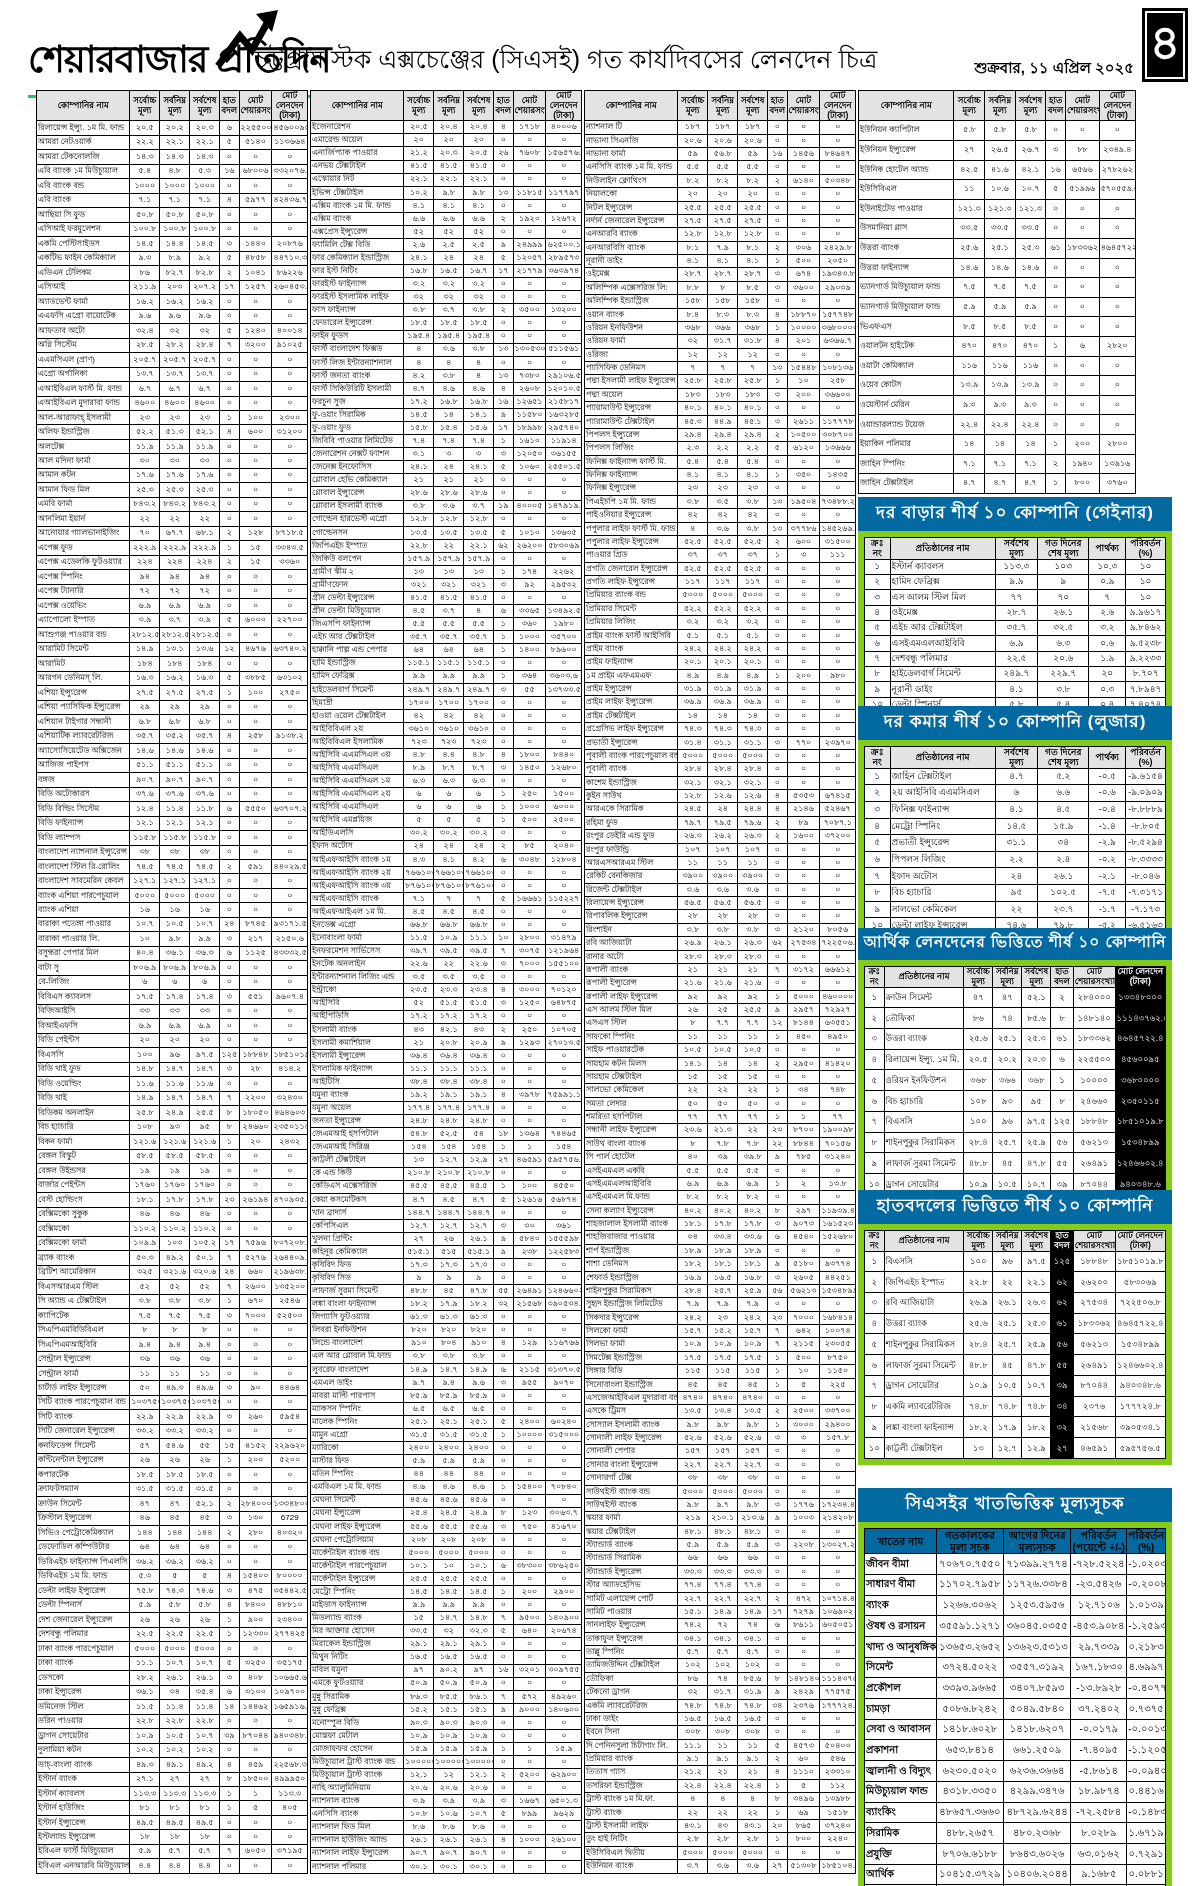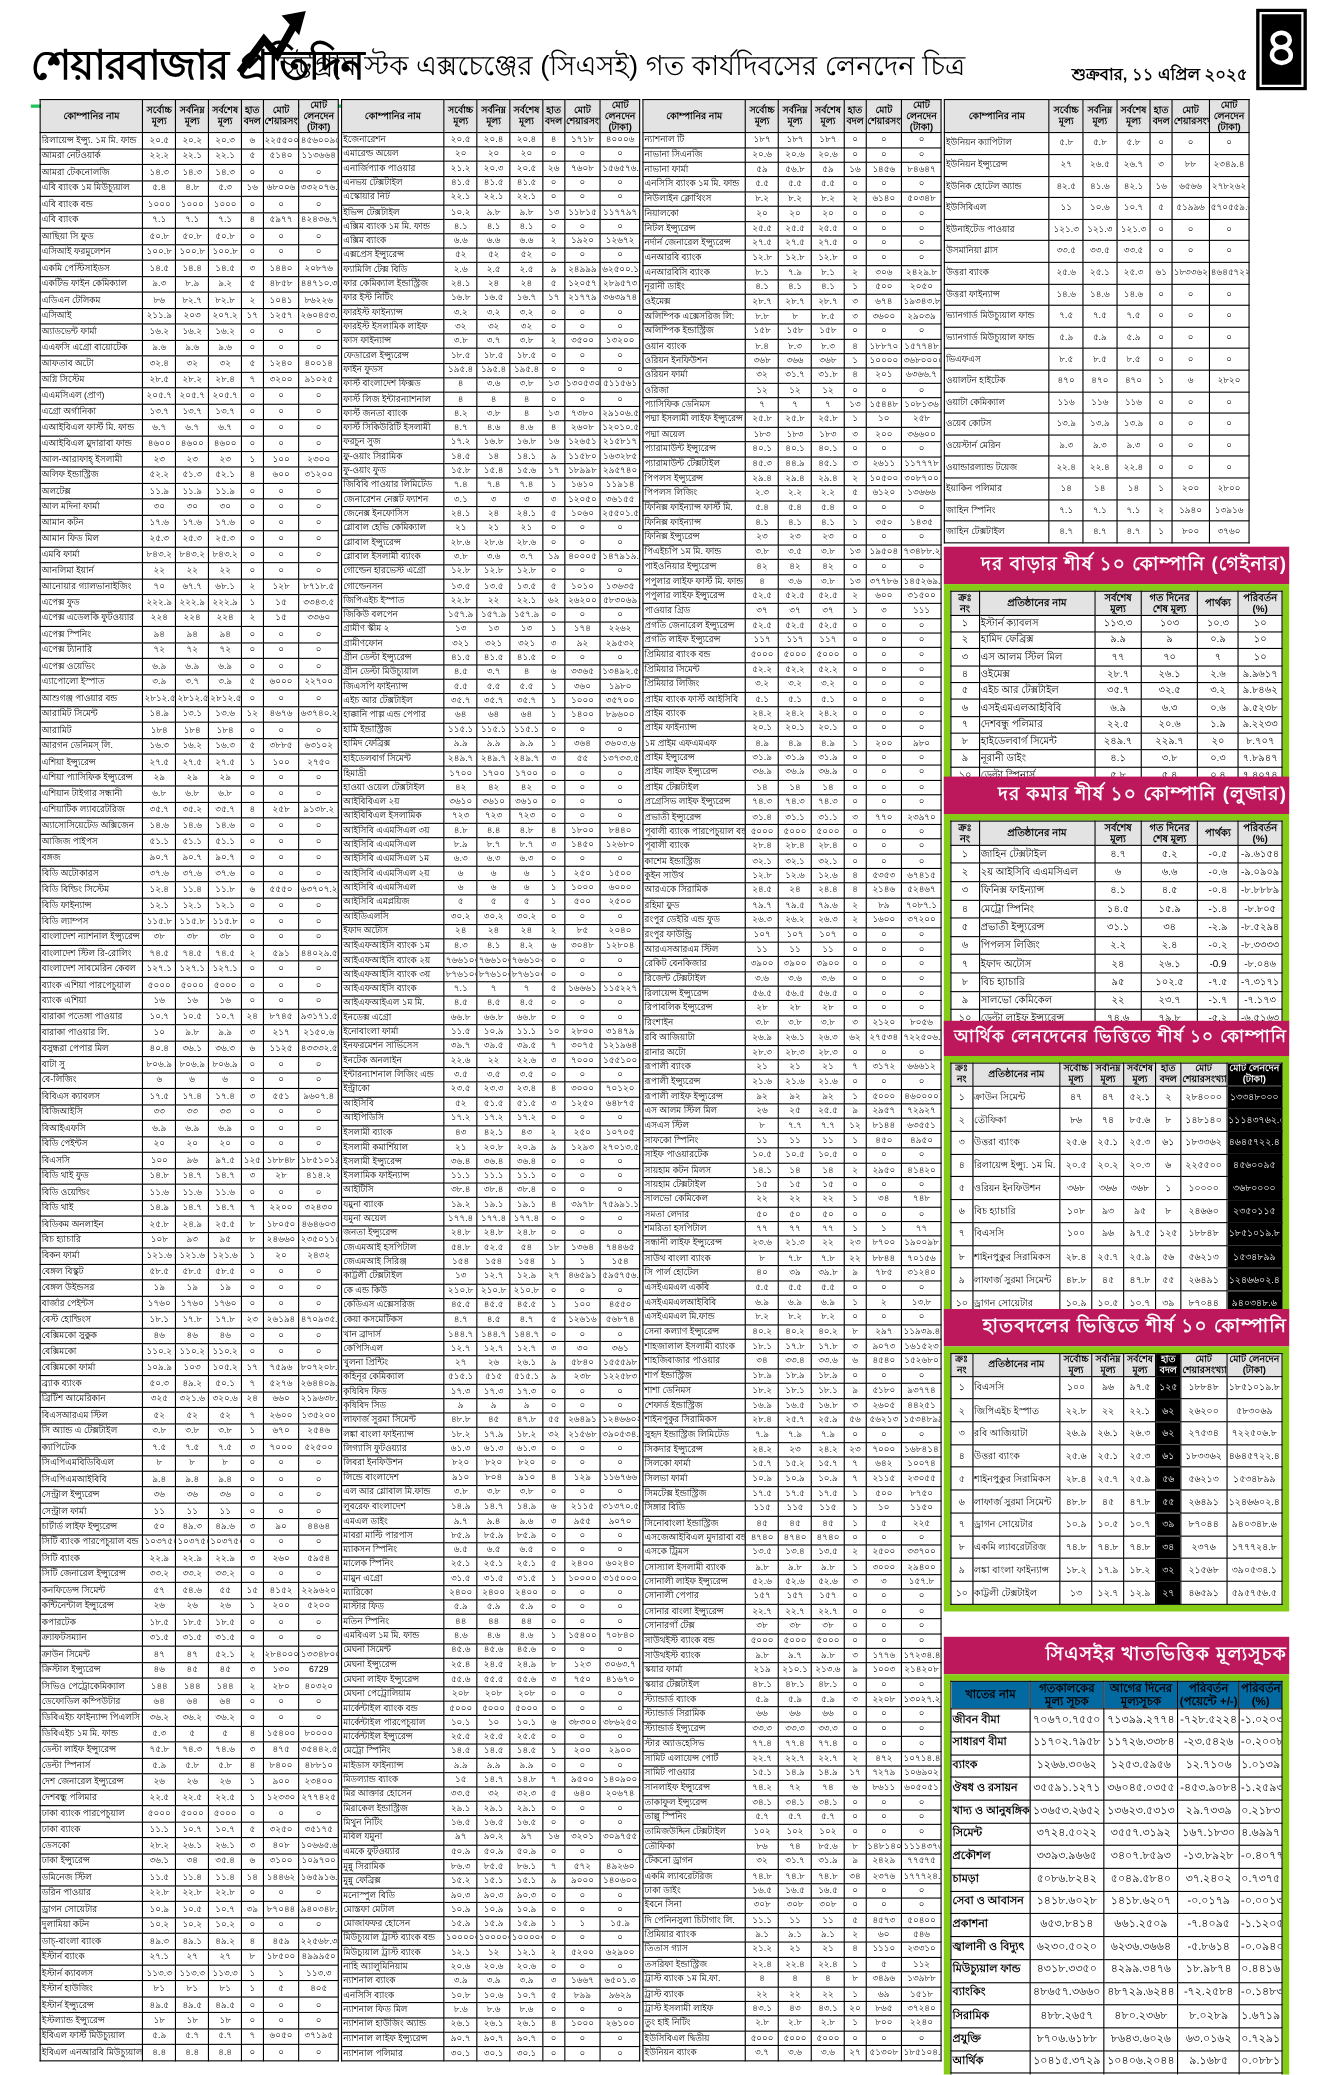--- a/index.html
+++ b/index.html
@@ -24,21 +24,21 @@
   td.name{text-align:left}
   .dark{background:#000;color:#fff}
   
   .price th:nth-child(1){width:36%}
   .price th:nth-child(2),.price th:nth-child(3),.price th:nth-child(4){width:10.8%}
   .price th:nth-child(5){width:6.6%}
   .price th:nth-child(6){width:12%}
   .price th:nth-child(7){width:13%}
   
   .sec{position:absolute;left:858px;width:314px}
-  .bar{background:#be185d;color:#fff;font-weight:bold;text-align:right;font-size:17px;
+  .bar{background:#0369a1;color:#fff;font-weight:bold;text-align:center;font-size:17px;
        padding:2px 2px 4px;letter-spacing:1px}
   .sec .tblbox{border:6px solid #84cc16}
   .g th:nth-child(1){width:8%}  .g th:nth-child(2){width:36%}
   .g th:nth-child(3){width:14%} .g th:nth-child(4){width:17%}
   .g th:nth-child(5){width:12%} .g th:nth-child(6){width:13%}
   .g th,.g td{font-size:9px}
   .tv th:nth-child(1){width:6%}   .tv th:nth-child(2){width:27.5%}
   .tv th:nth-child(3),.tv th:nth-child(4),.tv th:nth-child(5){width:9.4%}
   .tv th:nth-child(6){width:7%}  .tv th:nth-child(7){width:14%}
   .tv th:nth-child(8){width:17%}
@@ -3937,21 +3937,21 @@
               <td>২.২</td>
               <td>২.৪</td>
               <td>-০.২</td>
               <td>-৮.৩৩৩৩</td>
             </tr>
             <tr>
               <td>৭</td>
               <td class="name">ইফাদ অটোস</td>
               <td>২৪</td>
               <td>২৬.১</td>
-              <td>-0.9</td>
+              <td>-২.১</td>
               <td>-৮.০৪৬</td>
             </tr>
             <tr>
               <td>৮</td>
               <td class="name">বিচ হ্যাচারি</td>
               <td>৯৫</td>
               <td>১০২.৫</td>
               <td>-৭.৫</td>
               <td>-৭.৩১৭১</td>
             </tr>

